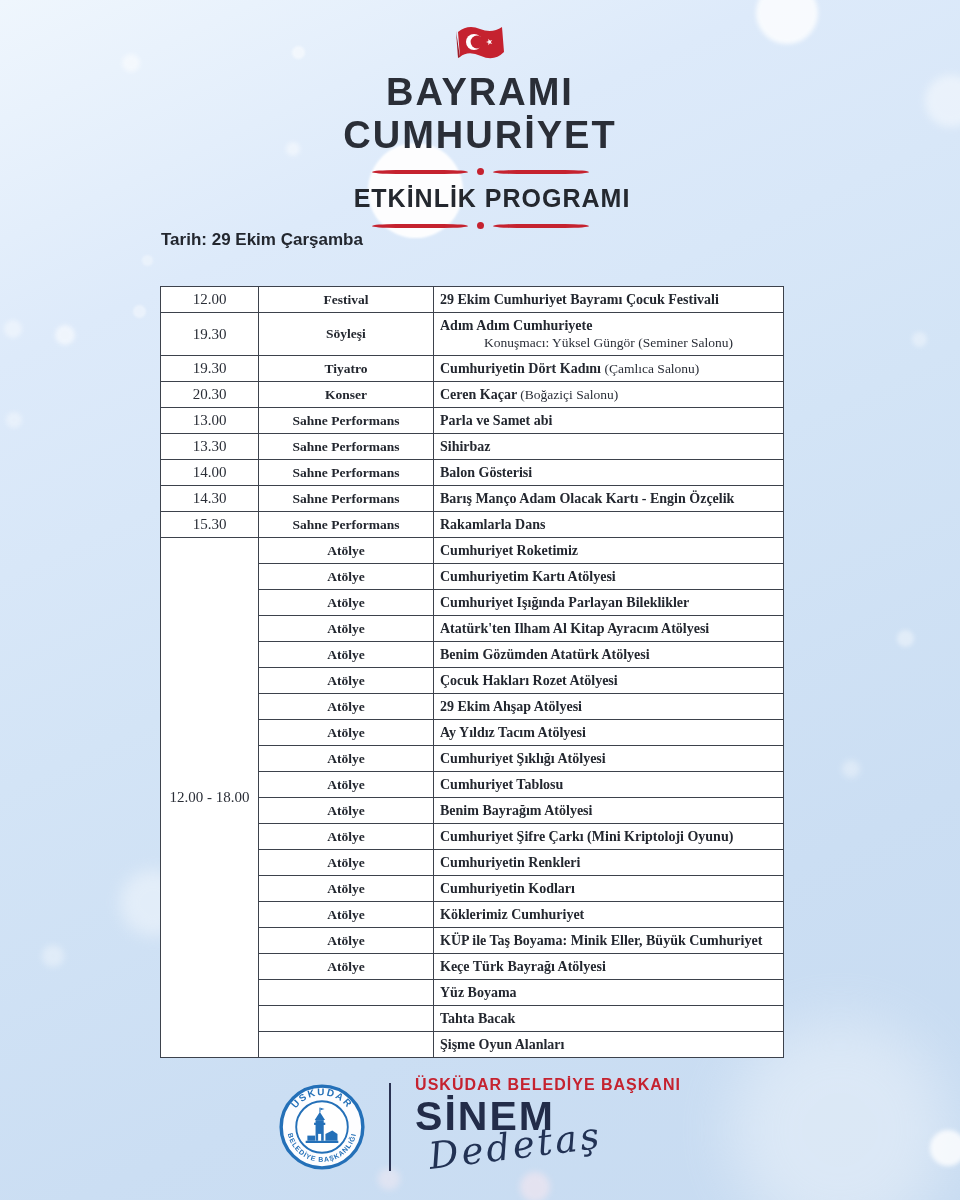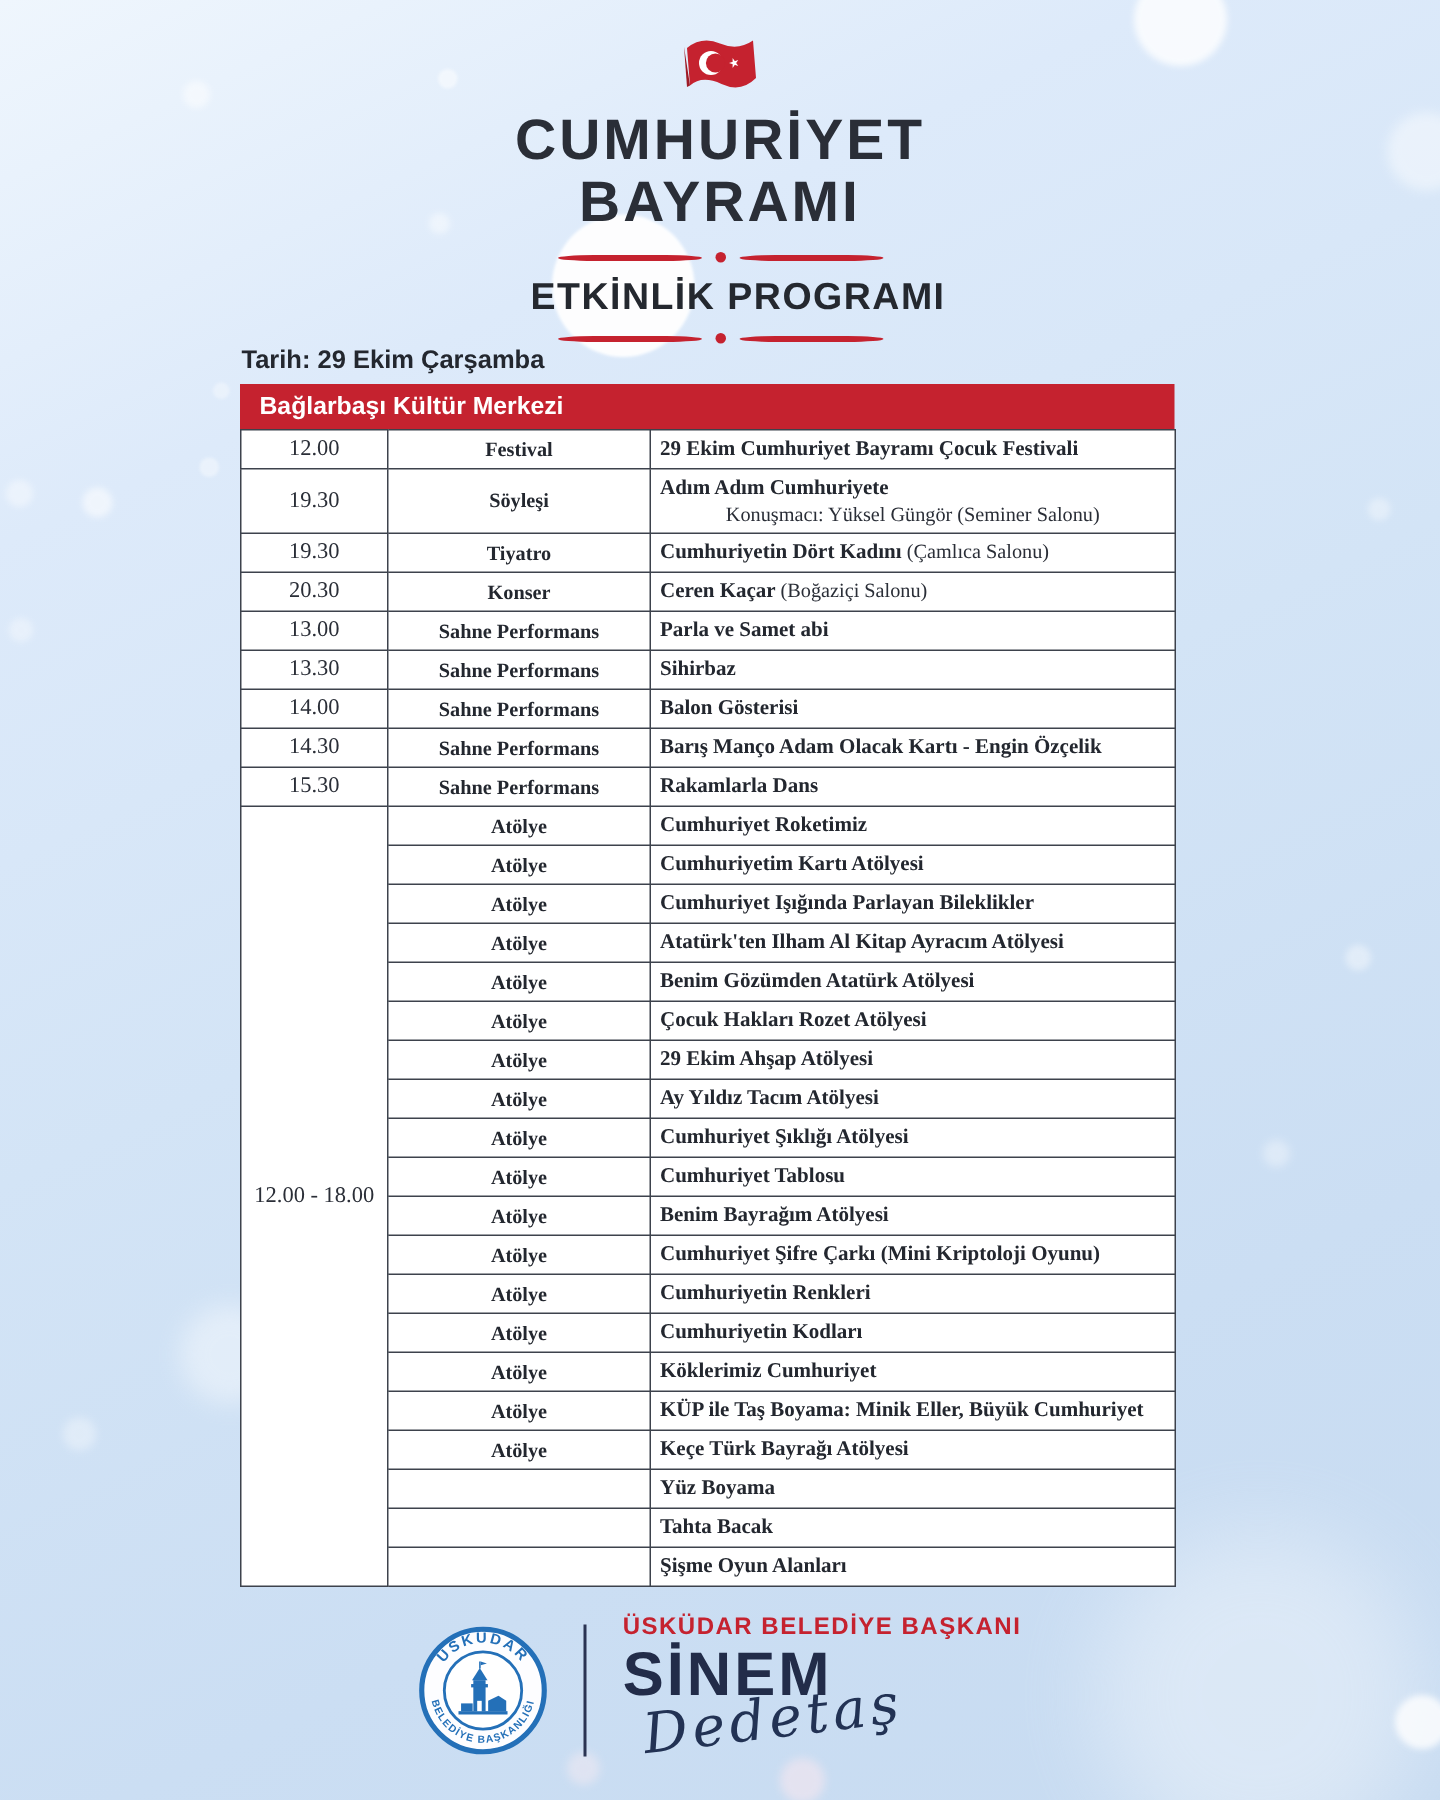--- a/index.html
+++ b/index.html
@@ -111,40 +111,37 @@
   </div>
 
   <div class="header">
     <svg class="flag" viewBox="0 0 60 48">
       <path d="M8,10 Q18,2 30,7 Q42,12 52,5 L54,30 Q44,40 31,34 Q18,28 10,35 Z" fill="#c5222f"></path>
       <path d="M6,9 L10,35 L8,36 Z" fill="#9e1b26"></path>
       <circle cx="24" cy="20" r="8" fill="#ffffff"></circle>
       <circle cx="27" cy="20" r="6.4" fill="#c5222f"></circle>
       <path d="M36,20 l6.2,-2 l-3.8,5.3 l0,-6.6 l3.8,5.3 Z" fill="#ffffff"></path>
     </svg>
+    <div class="title-dark" style="margin-top:0;">BAYRAMI</div>
     <div class="title-dark">CUMHURİYET</div>
-    <div class="title-dark" style="margin-top:0;">BAYRAMI</div>
     <div class="divider">
       <div class="line"></div>
       <div class="dot"></div>
       <div class="line"></div>
     </div>
     <div class="subtitle">ETKİNLİK PROGRAMI</div>
     <div class="divider bottom">
       <div class="line"></div>
       <div class="dot"></div>
       <div class="line"></div>
     </div>
   </div>
 
   <div class="date-label">Tarih: 29 Ekim Çarşamba</div>
 
-  <div class="venue-bar">
-    <span>Bağlarbaşı Kültür Merkezi</span>
-  </div>
 
   <table class="schedule">
     <colgroup>
         <col style="width:98px">
         <col style="width:175px">
         <col style="width:350px">
       </colgroup>
     <tbody id="schedule-body">
         <tr class="row-h">
           <td class="c-time">12.00</td>

